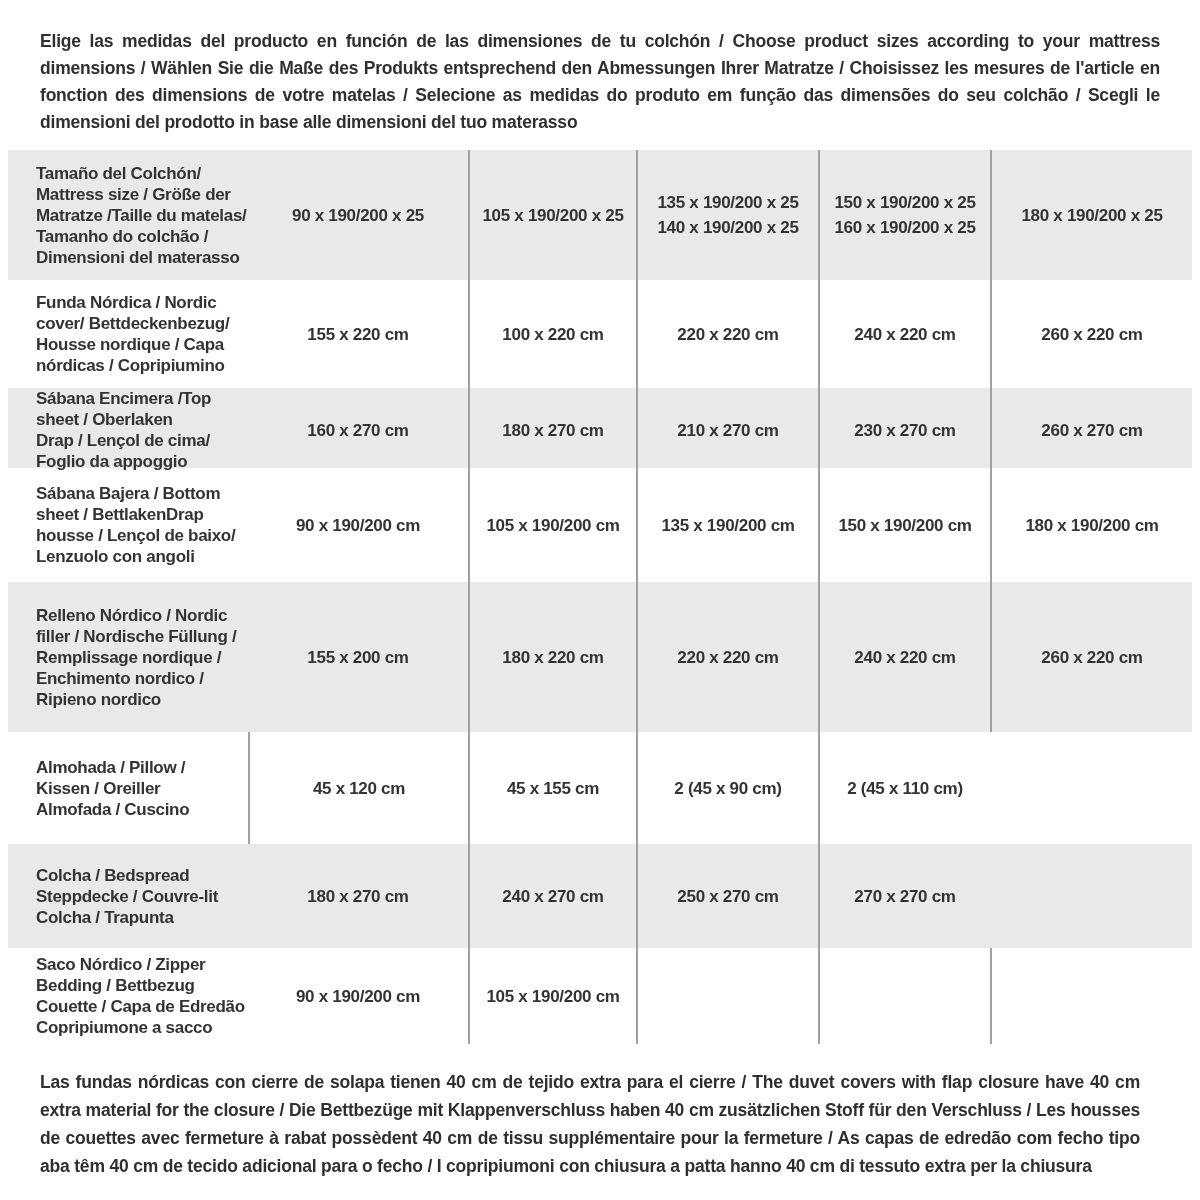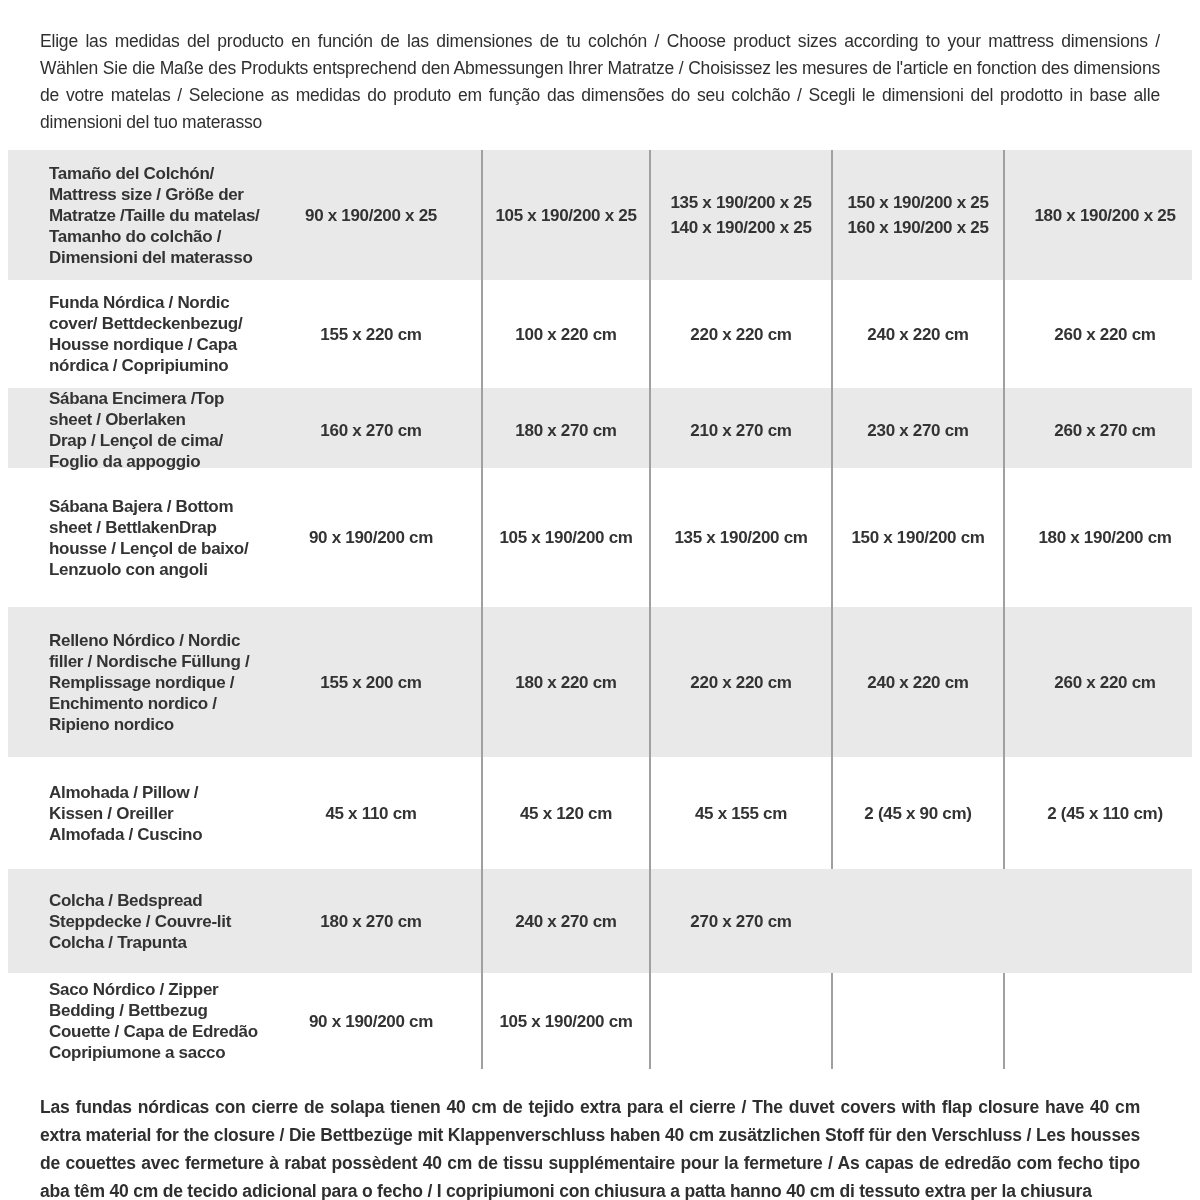--- a/index.html
+++ b/index.html
@@ -8,44 +8,43 @@
     background:#ffffff;
     font-family:"Liberation Sans","DejaVu Sans",sans-serif;
     color:#333333;
     overflow:hidden;
   }
   .page{width:1200px;height:1200px;position:relative;}
 
   .intro{
     margin:28px 40px 14px 40px;
     font-size:17.5px;
-    font-weight:normal;
+    font-weight:bold;
     line-height:27px;
     letter-spacing:-0.2px;
     text-align:justify;
     text-align-last:left;
     color:#2f2f2f;
   }
 
   .size-table{
     margin:0 8px;
     width:1184px;
   }
   .row{
     display:grid;
     grid-template-columns:240px 220px 168px 182px 172px 202px;
     align-items:center;
-    padding-left:13px;
   }
   .row:nth-child(odd){background:#e9e9e9;}
   .row:nth-child(even){background:#ffffff;}
   .row:nth-child(1){height:130px;}
   .row:nth-child(2){height:108px;}
   .row:nth-child(3){height:80px;}
-  .row:nth-child(4){height:139px;}
+  .row:nth-child(4){height:114px;}
   .row:nth-child(5){height:150px;}
   .row:nth-child(6){height:112px;}
   .row:nth-child(7){height:104px;}
   .row:nth-child(8){height:96px;}
 
   .cell{
     height:100%;
     display:flex;
     align-items:center;
     font-weight:bold;
@@ -100,21 +99,21 @@
 140 x 190/200 x 25</div>
       <div class="cell value-cell sep">150 x 190/200 x 25
 160 x 190/200 x 25</div>
       <div class="cell value-cell sep">180 x 190/200 x 25</div>
     </div>
 
     <div class="row">
       <div class="cell label-cell">Funda Nórdica / Nordic
 cover/ Bettdeckenbezug/
 Housse nordique / Capa
-nórdica / Copripiumino</div>
+nórdicas / Copripiumino</div>
       <div class="cell value-cell">155 x 220 cm</div>
       <div class="cell value-cell sep">100 x 220 cm</div>
       <div class="cell value-cell sep">220 x 220 cm</div>
       <div class="cell value-cell sep">240 x 220 cm</div>
       <div class="cell value-cell sep">260 x 220 cm</div>
     </div>
 
     <div class="row">
       <div class="cell label-cell">Sábana Encimera /Top
 sheet / Oberlaken
@@ -149,33 +148,33 @@
       <div class="cell value-cell sep">180 x 220 cm</div>
       <div class="cell value-cell sep">220 x 220 cm</div>
       <div class="cell value-cell sep">240 x 220 cm</div>
       <div class="cell value-cell sep">260 x 220 cm</div>
     </div>
 
     <div class="row">
       <div class="cell label-cell">Almohada / Pillow /
 Kissen / Oreiller
 Almofada / Cuscino</div>
-      <div class="cell value-cell">45 x 110 cm</div>
       <div class="cell value-cell sep">45 x 120 cm</div>
       <div class="cell value-cell sep">45 x 155 cm</div>
       <div class="cell value-cell sep">2 (45 x 90 cm)</div>
       <div class="cell value-cell sep">2 (45 x 110 cm)</div>
     </div>
 
     <div class="row">
       <div class="cell label-cell">Colcha / Bedspread
 Steppdecke / Couvre-lit
 Colcha / Trapunta</div>
       <div class="cell value-cell">180 x 270 cm</div>
       <div class="cell value-cell sep">240 x 270 cm</div>
+      <div class="cell value-cell sep">250 x 270 cm</div>
       <div class="cell value-cell sep">270 x 270 cm</div>
     </div>
 
     <div class="row">
       <div class="cell label-cell">Saco Nórdico / Zipper
 Bedding / Bettbezug
 Couette / Capa de Edredão
 Copripiumone a sacco</div>
       <div class="cell value-cell">90 x 190/200 cm</div>
       <div class="cell value-cell sep">105 x 190/200 cm</div>

